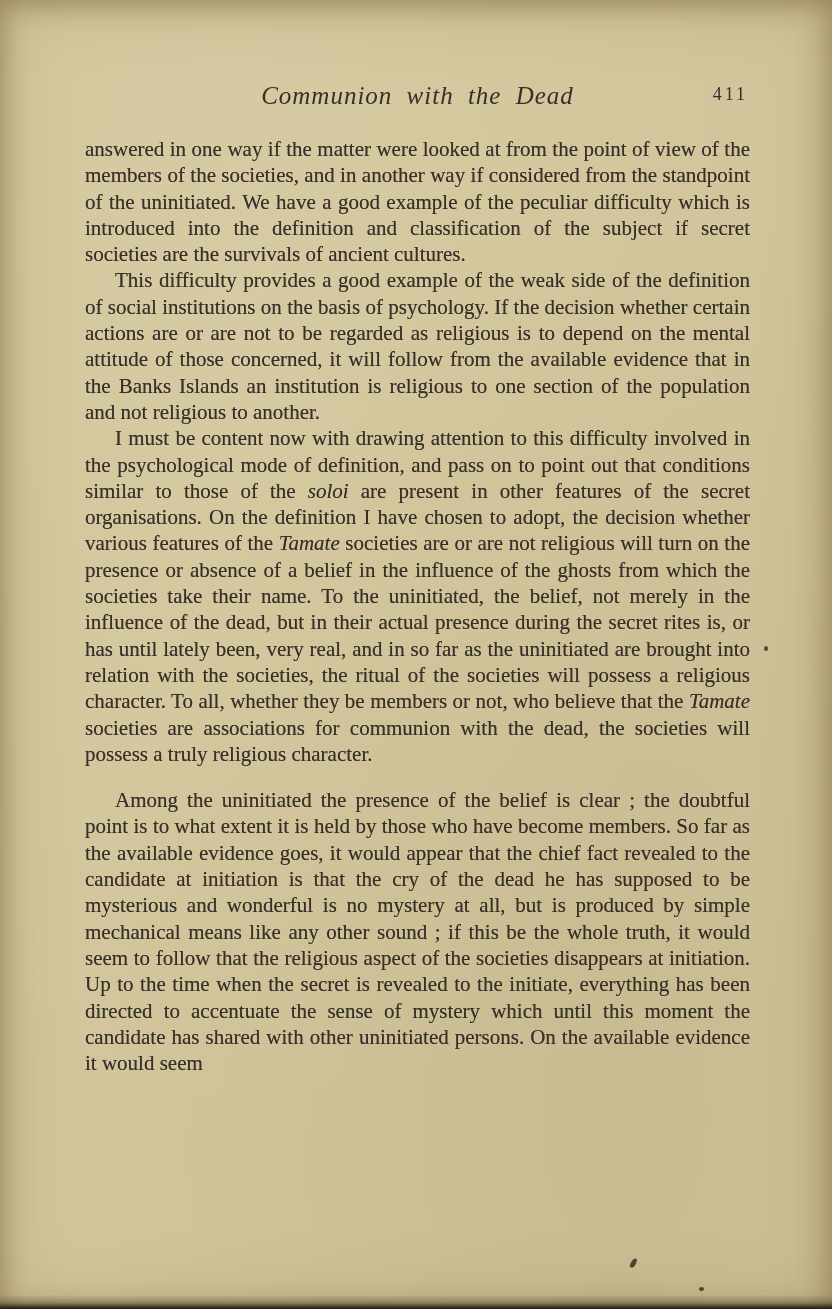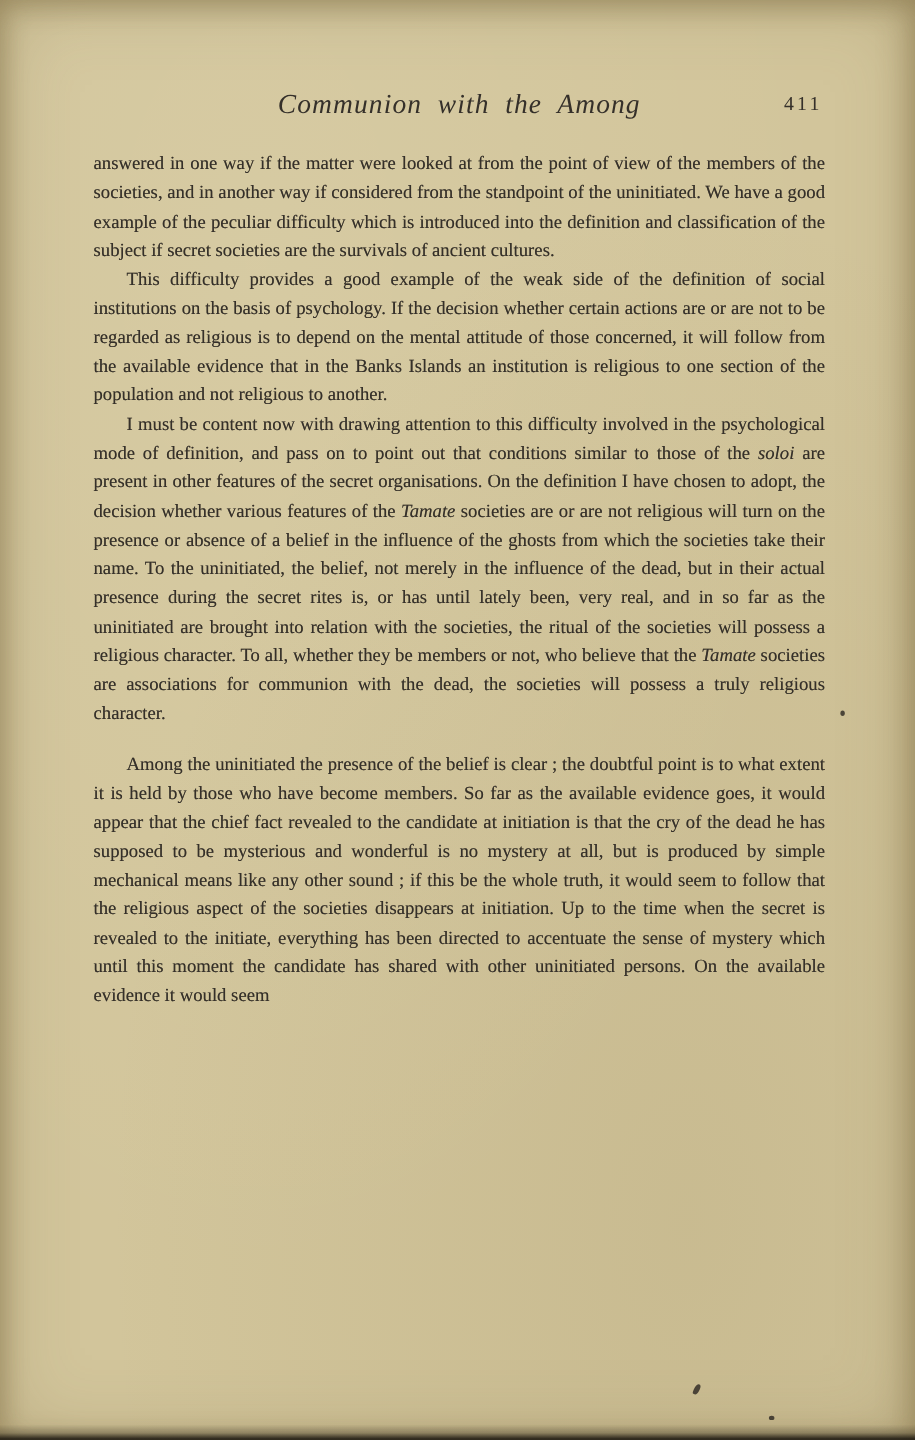--- a/index.html
+++ b/index.html
@@ -44,21 +44,21 @@
     color: var(--ink, #35302a);
   }
   .page-number {
     position: absolute;
     right: 2px;
     top: 2px;
     font-size: 18px;
     letter-spacing: 3px;
   }
   .body-text {
-    font-size: 17px;
+    font-size: 21px;
     line-height: 26.3px;
     text-align: justify;
     text-shadow: 0 0 0.5px rgba(44, 38, 26, 0.55);
   }
   .para {
     margin: 0;
   }
   .para.indent {
     text-indent: 30px;
   }
@@ -85,21 +85,21 @@
     height: 14px;
     background: linear-gradient(to bottom, rgba(20, 16, 10, 0) 0%, rgba(20, 16, 10, 0.25) 55%, rgba(14, 11, 7, 0.9) 100%);
   }
 </style>
 </head>
 <body>
 
 <div class="page">
   <div class="content">
     <div class="header">
-      <span class="running-title">Communion with the Among</span>
+      <span class="running-title">Communion with the Dead</span>
       <span class="page-number">411</span>
     </div>
     <div class="body-text">
         <p class="para"><span>answered in one way if the matter were looked at from the point of view of the members of the societies, and in another way if considered from the standpoint of the uninitiated. We have a good example of the peculiar difficulty which is introduced into the definition and classification of the subject if secret societies are the survivals of ancient cultures.</span></p>
         <p class="para indent"><span>This difficulty provides a good example of the weak side of the definition of social institutions on the basis of psychology. If the decision whether certain actions are or are not to be regarded as religious is to depend on the mental attitude of those concerned, it will follow from the available evidence that in the Banks Islands an institution is religious to one section of the population and not religious to another.</span></p>
         <p class="para indent"><span>I must be content now with drawing attention to this difficulty involved in the psychological mode of definition, and pass on to point out that conditions similar to those of the </span><i>soloi</i><span> are present in other features of the secret organisations. On the definition I have chosen to adopt, the decision whether various features of the </span><i>Tamate</i><span> societies are or are not religious will turn on the presence or absence of a belief in the influence of the ghosts from which the societies take their name. To the uninitiated, the belief, not merely in the influence of the dead, but in their actual presence during the secret rites is, or has until lately been, very real, and in so far as the uninitiated are brought into relation with the societies, the ritual of the societies will possess a religious character. To all, whether they be members or not, who believe that the </span><i>Tamate</i><span> societies are associations for communion with the dead, the societies will possess a truly religious character.</span></p>
         <p class="para indent space-before"><span>Among the uninitiated the presence of the belief is clear ; the doubtful point is to what extent it is held by those who have become members. So far as the available evidence goes, it would appear that the chief fact revealed to the candidate at initiation is that the cry of the dead he has supposed to be mysterious and wonderful is no mystery at all, but is produced by simple mechanical means like any other sound ; if this be the whole truth, it would seem to follow that the religious aspect of the societies disappears at initiation. Up to the time when the secret is revealed to the initiate, everything has been directed to accentuate the sense of mystery which until this moment the candidate has shared with other uninitiated persons. On the available evidence it would seem</span></p>
       </div>
   </div>
 

